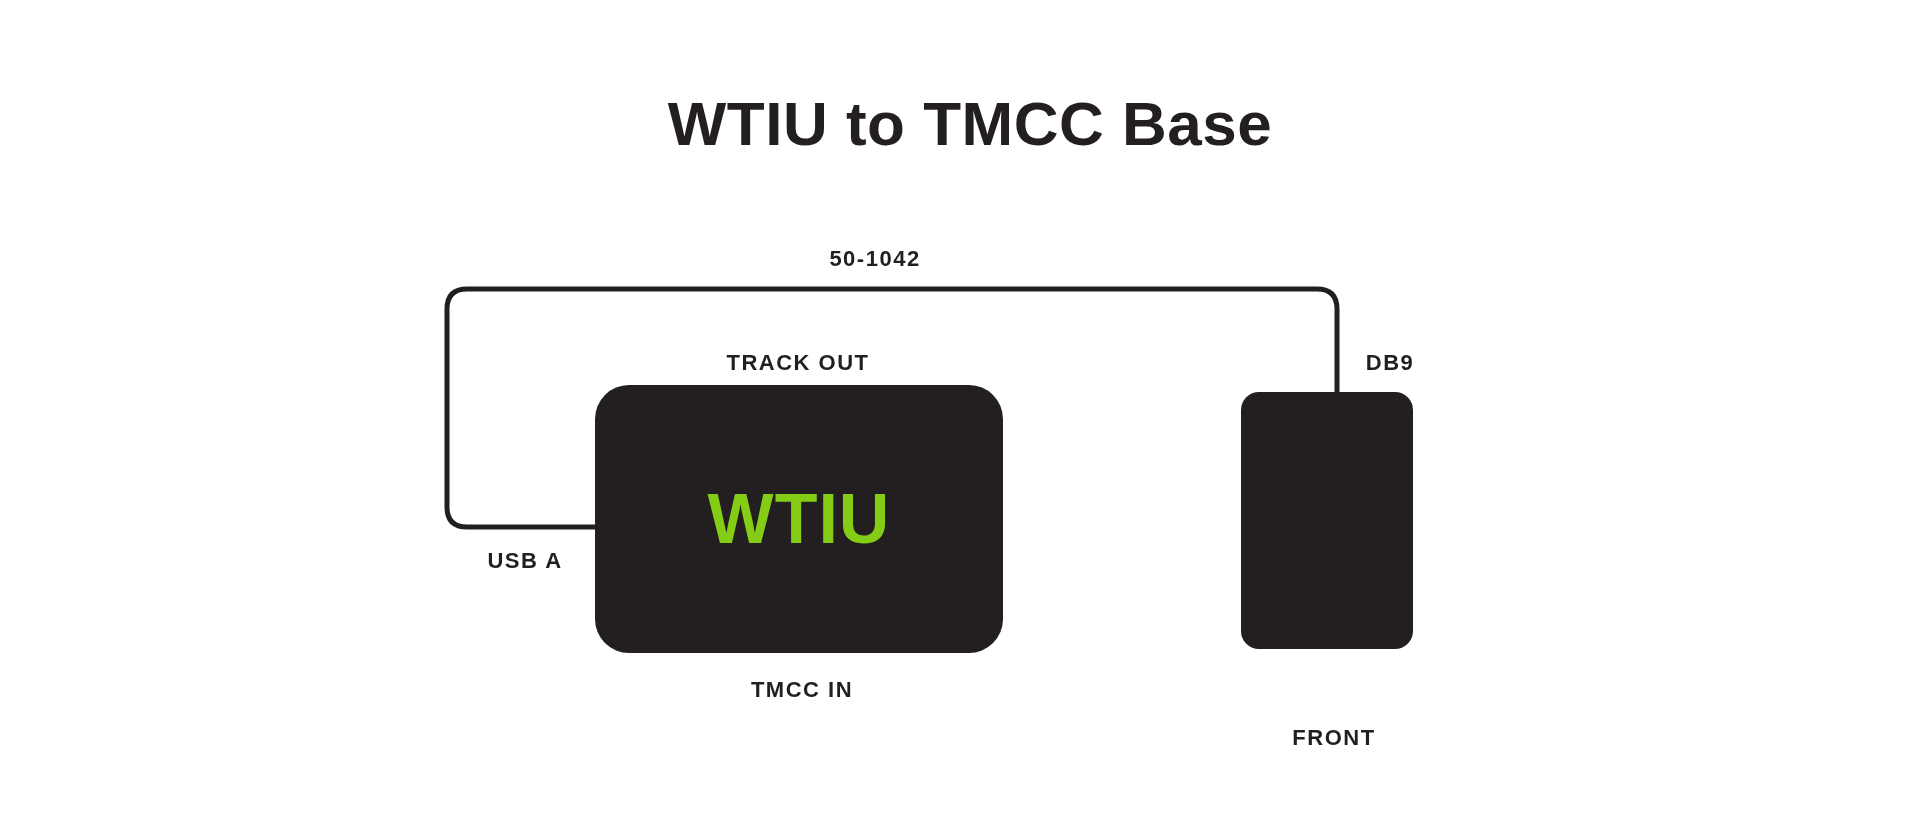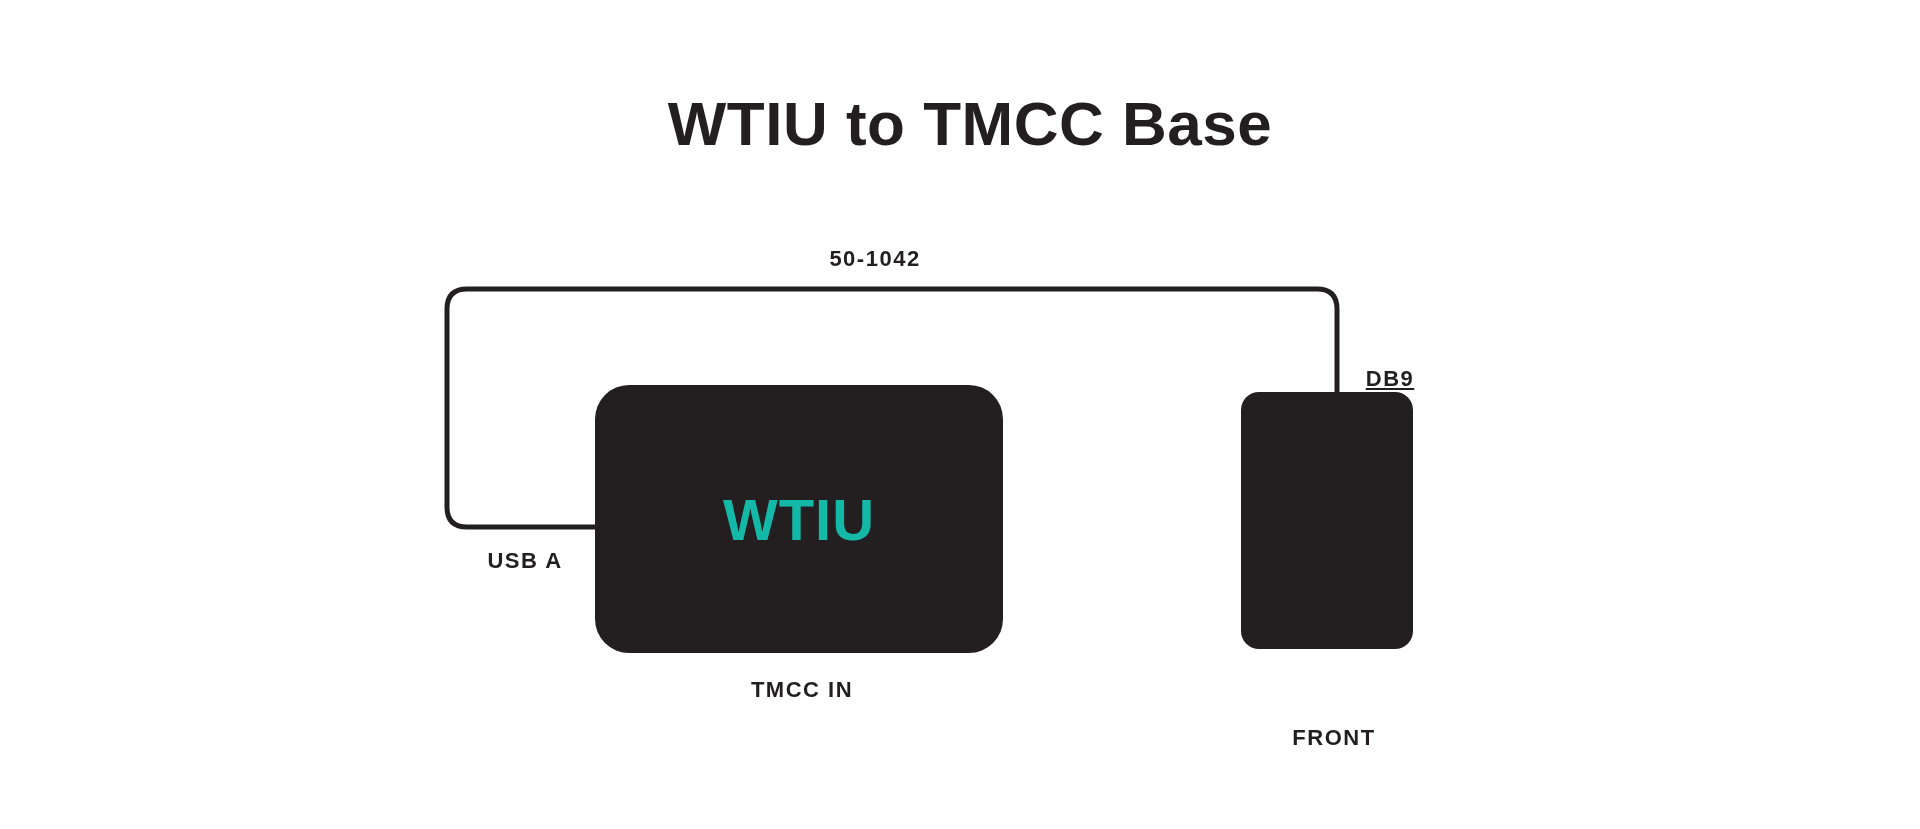--- a/index.html
+++ b/index.html
@@ -58,45 +58,46 @@
     border-radius: 34px;
   }
   .device-tmcc {
     left: 1241px;
     top: 392px;
     width: 172px;
     height: 257px;
     border-radius: 18px;
   }
   .device-name {
-    color: #14b8a6;
-    font-size: 58px;
+    color: #84cc16;
+    font-size: 70px;
     font-weight: 800;
     letter-spacing: 1px;
   }
   .cable-label     { left: 875px;  top: 259px; }
   .track-out-label { left: 798px;  top: 363px; }
-  .db9-label       { left: 1390px; top: 379px; text-decoration: underline; }
+  .db9-label       { left: 1390px; top: 363px; }
   .usb-a-label     { left: 525px;  top: 561px; }
   .track-in-label  { left: 802px;  top: 690px; }
   .front-label     { left: 1334px; top: 690px; margin-top: 48px; }
 </style>
 </head>
 <body>
 
 <div class="page">
 
   <div class="title">WTIU to TMCC Base</div>
 
   <svg class="cable-svg" width="1920" height="829" viewBox="0 0 1920 829">
     <path d="M 620 527 L 467 527 Q 447 527 447 507 L 447 309 Q 447 289 467 289 L 1317 289 Q 1337 289 1337 309 L 1337 400" fill="none" stroke="#231f20" stroke-width="5"></path>
   </svg>
 
   <div class="label cable-label">50-1042</div>
 
+  <div class="label track-out-label">TRACK OUT</div>
 
   <div class="label db9-label">DB9</div>
 
   <div class="label usb-a-label">USB A</div>
 
   <div class="device device-wtiu">
     <span class="device-name">WTIU</span>
   </div>
 
   <div class="device device-tmcc"></div>

